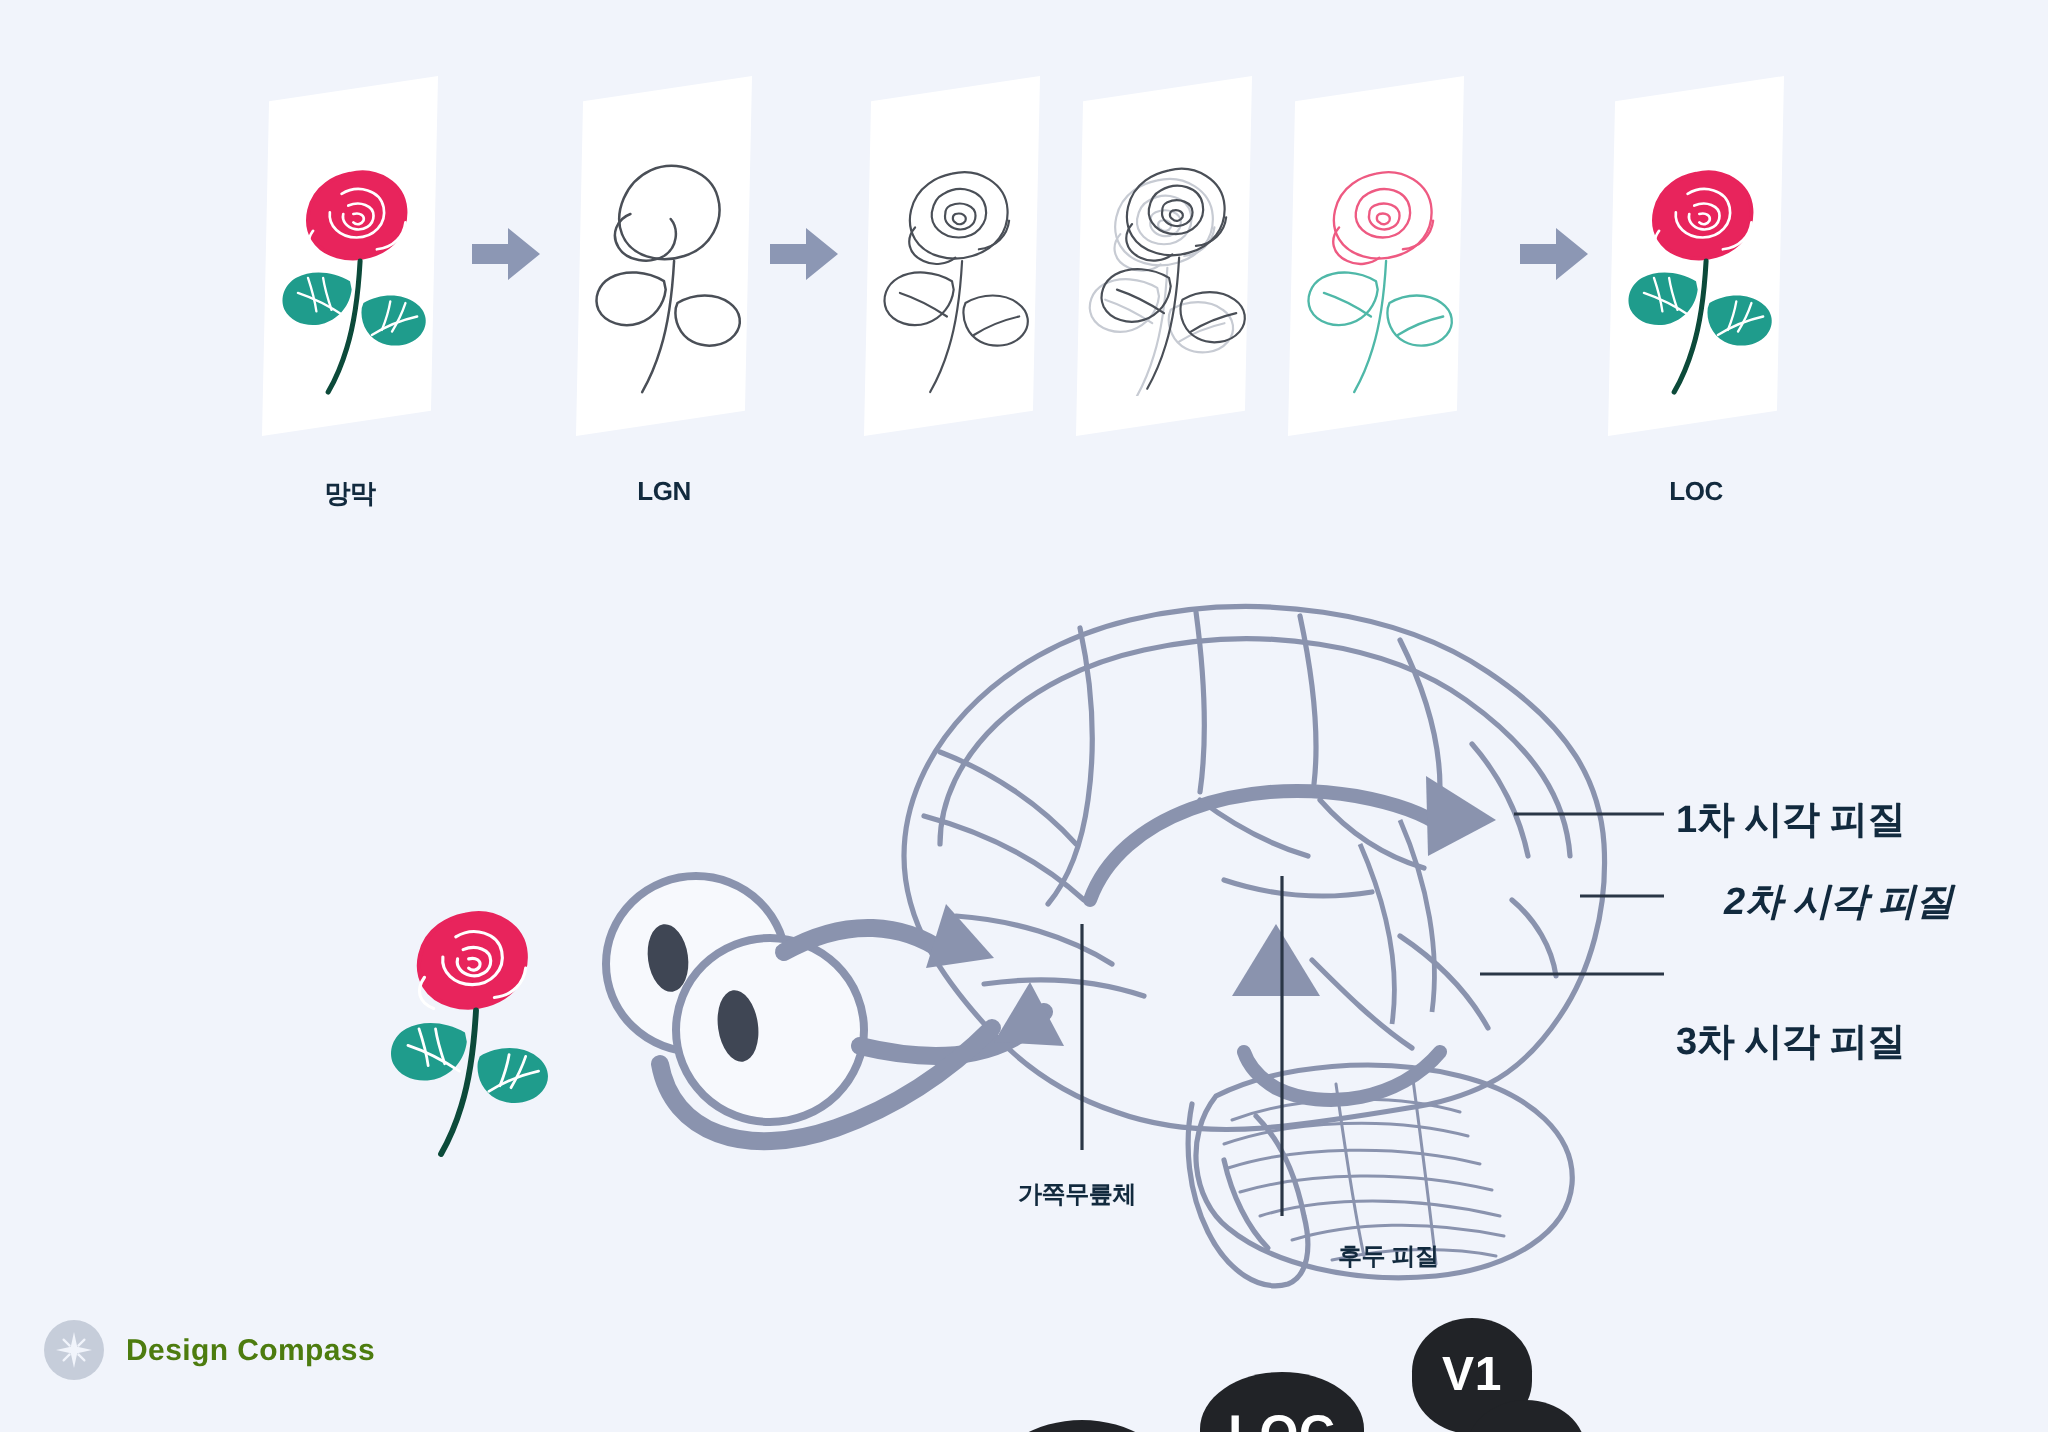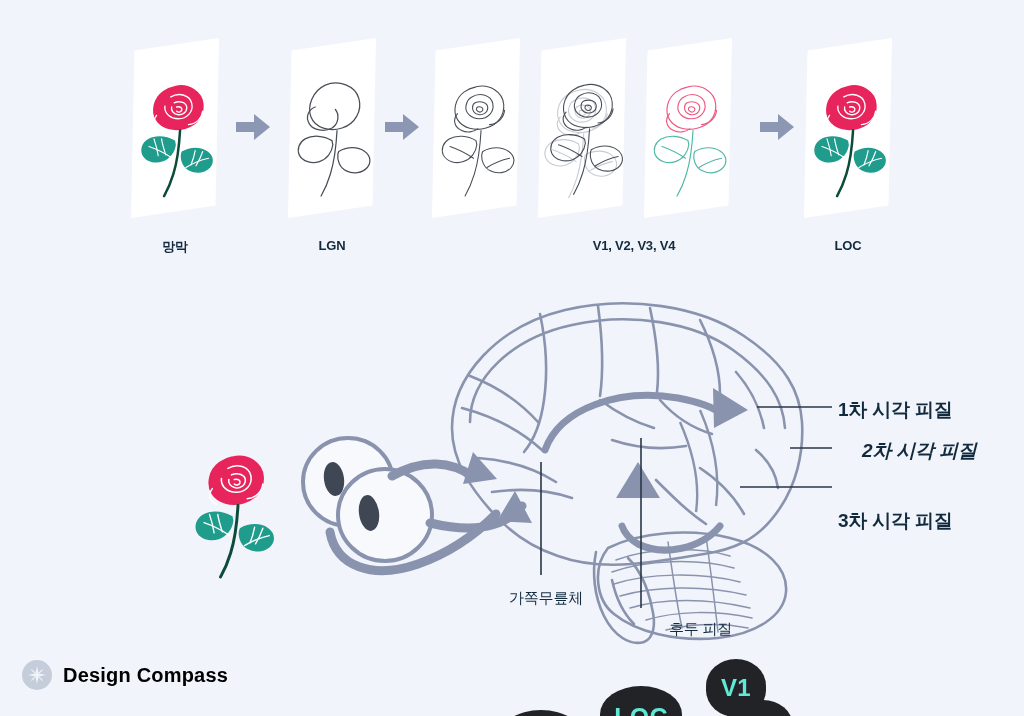--- a/index.html
+++ b/index.html
@@ -29,48 +29,48 @@
   }
   .arrow-ic{position:absolute;top:114px;}
 
   
   .brainwrap{position:absolute;left:0;top:280px;width:1024px;height:380px;}
 
   .node{
     position:absolute;
     background:#212327;
     border-radius:50%/46%;
-    color:#5eead4;
+    color:#ffffff;
     display:flex;align-items:center;justify-content:center;
     font-weight:bold;
     letter-spacing:0.3px;
     z-index:6;
   }
   .node.lgn{left:497px;top:430px;width:88px;height:64px;font-size:25px;}
   .node.loc{left:600px;top:406px;width:82px;height:62px;font-size:25px;}
   .node.v1 {left:706px;top:379px;width:60px;height:58px;font-size:24px;}
   .node.v2 {left:733px;top:420px;width:60px;height:56px;font-size:24px;}
 
   .side-label{
     position:absolute;font-size:19px;font-weight:bold;
     color:#122A3E;white-space:nowrap;letter-spacing:-0.2px;
   }
   .below-label{
-    position:absolute;font-size:15px;font-weight:normal;
+    position:absolute;font-size:12px;font-weight:bold;
     color:#122A3E;white-space:nowrap;letter-spacing:-0.2px;
   }
 
   
   .footer{
     position:absolute;left:22px;top:660px;
     display:flex;align-items:center;gap:11px;
   }
   .footer .logo{width:30px;height:30px;border-radius:50%;background:#C6CDDA;
     display:flex;align-items:center;justify-content:center;}
-  .footer .brand{font-size:20px;color:#000000;font-weight:bold;letter-spacing:.2px;}
+  .footer .brand{font-size:15px;color:#4d7c0f;font-weight:bold;letter-spacing:.2px;}
 </style>
 </head>
 <body>
 
 <div id="stage">
 
   <div class="pipeline">
 
     <svg width="0" height="0" style="position:absolute" aria-hidden="true">
       <defs>
@@ -224,21 +224,20 @@
         </svg>
     </div>
     <div class="arrow-ic" style="left:760px;">
       <svg width="34" height="26" viewBox="0 0 34 26">
           <path d="M0 8 H18 V0 L34 13 L18 26 V18 H0 Z" fill="#8C97B4"></path>
         </svg>
     </div>
 
     <div class="stage-label" style="left:131px;width:88px;">망막</div>
     <div class="stage-label" style="left:288px;width:88px;">LGN</div>
-    <div class="stage-label" style="left:485px;width:298px;">V1, V2, V3, V4</div>
     <div class="stage-label" style="left:804px;width:88px;">LOC</div>
   </div>
 
   <div class="brainwrap">
     <svg width="1024" height="380" viewBox="0 0 1024 380" style="position:absolute;left:0;top:0;">
 
       <g transform="translate(192,170) scale(0.92)">
         <path d="M44 8 C60 4 76 14 77 29 C78 42 70 53 56 57 C43 61 28 57 22 47
                  C16 37 19 22 30 14 C34 11 39 9 44 8 Z" fill="#E8245C" stroke="#E8245C" stroke-width="2.2"></path>
         <g fill="none" stroke="#FFFFFF" stroke-width="1.7" stroke-linecap="round">

